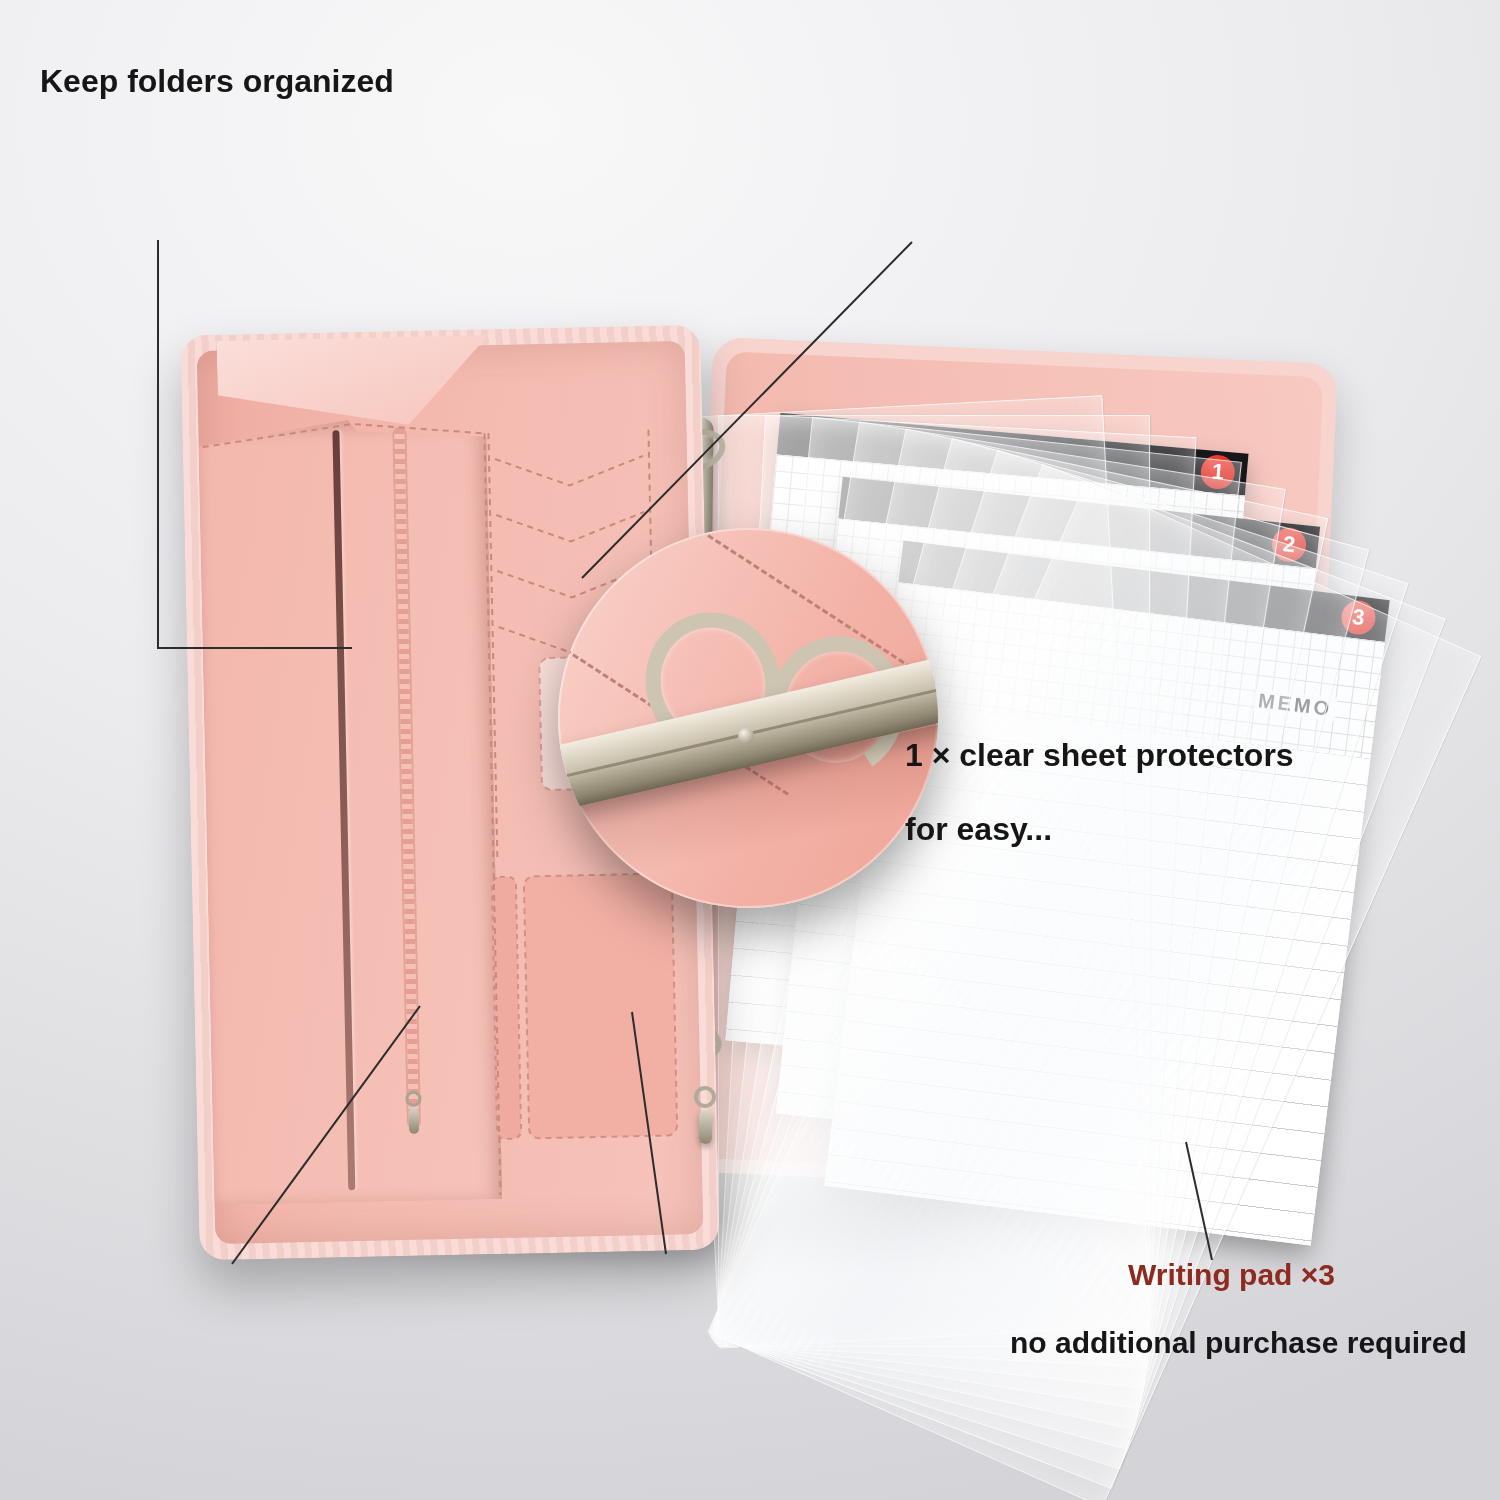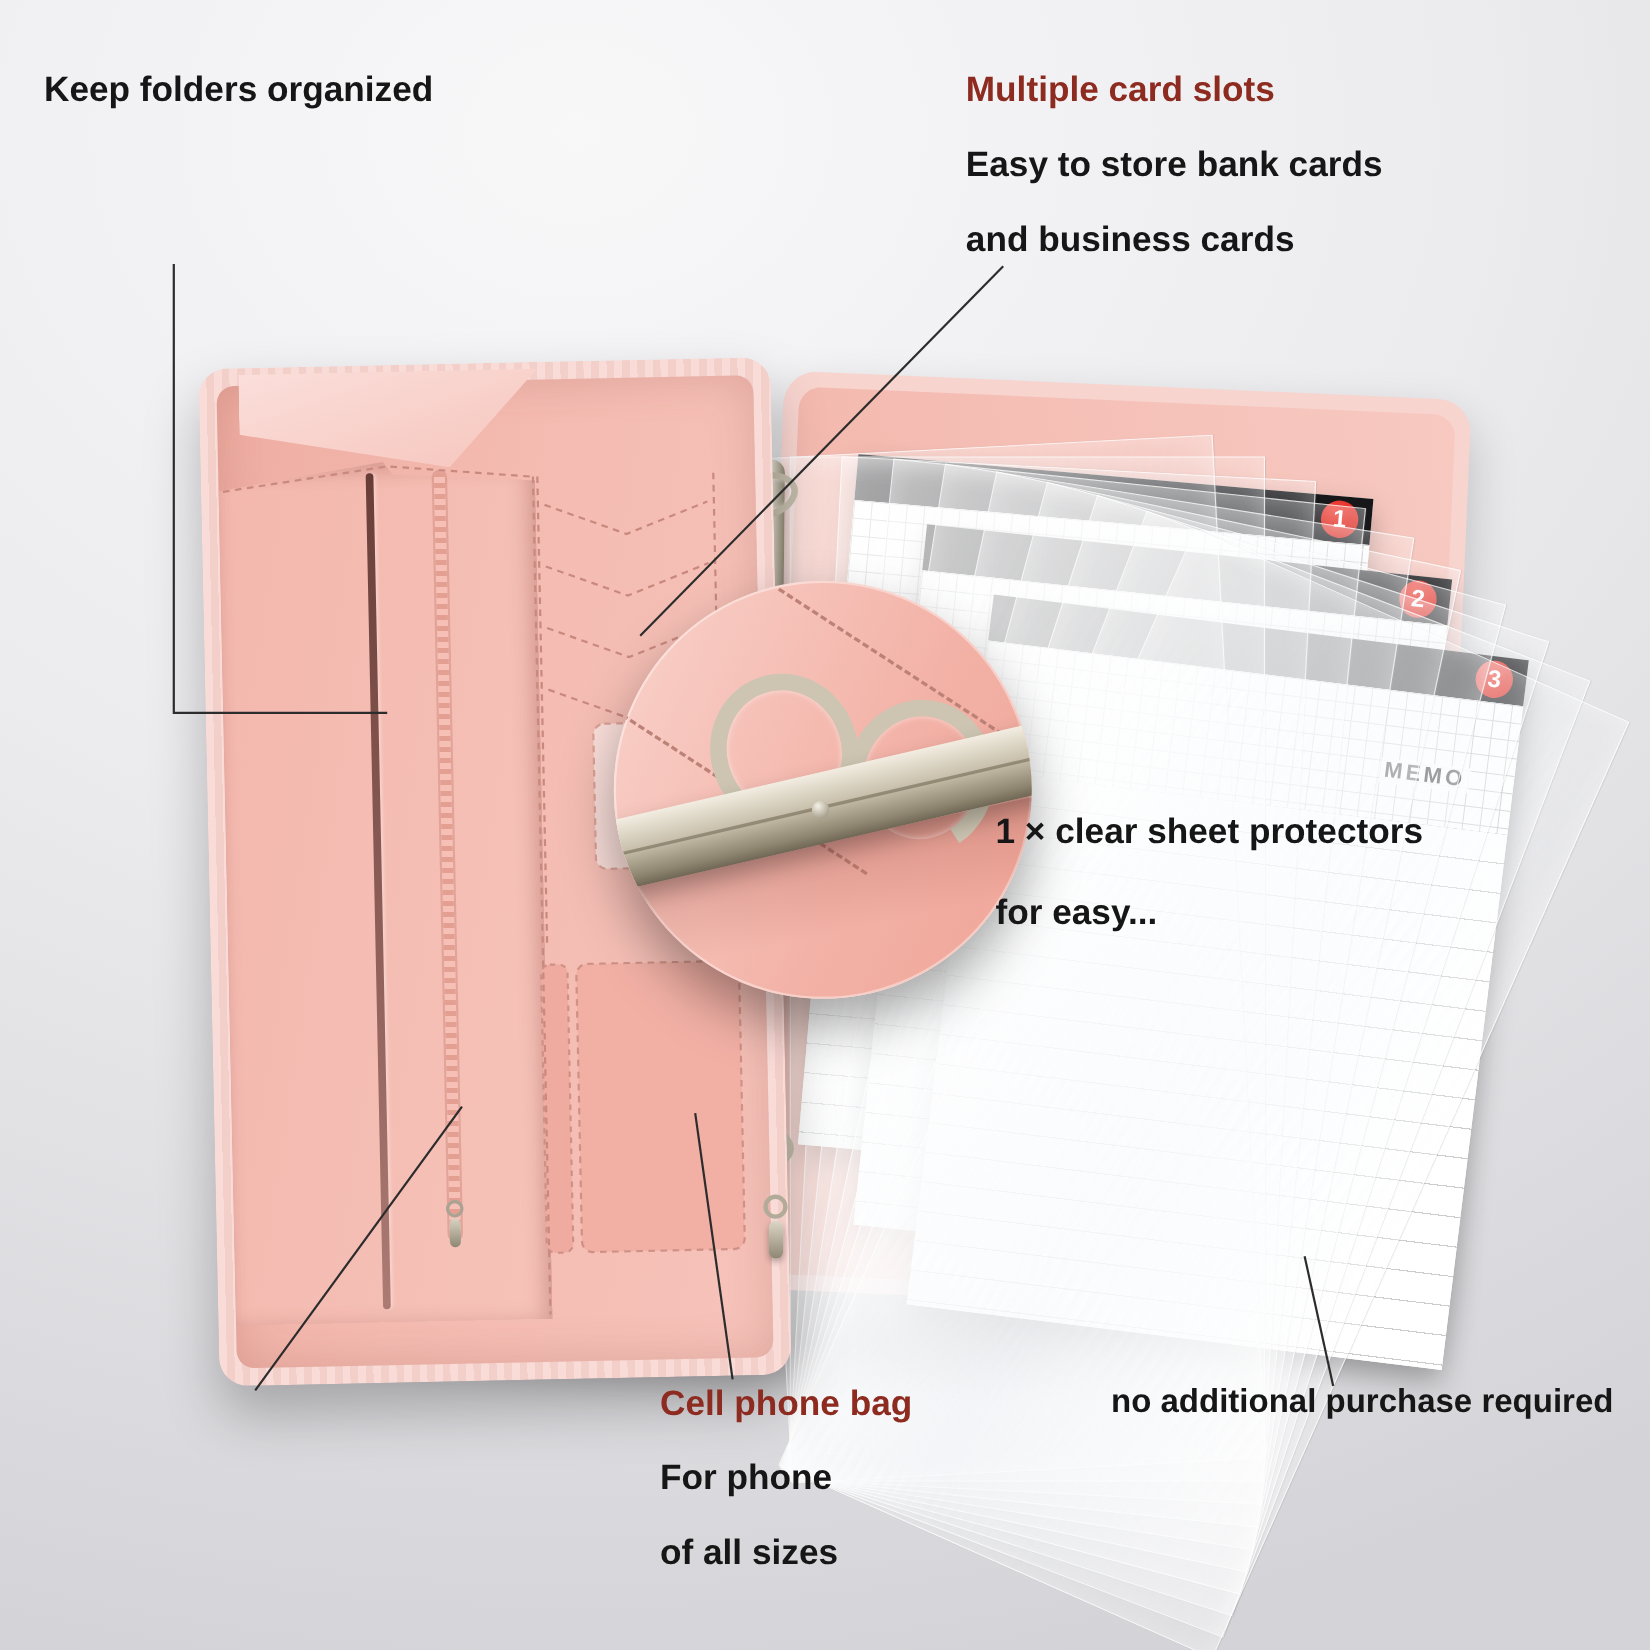--- a/index.html
+++ b/index.html
@@ -235,35 +235,26 @@
     <path d="M912 242 L582 578"></path>
     <path d="M232 1264 L420 1006"></path>
     <path d="M666 1254 L632 1012"></path>
     <path d="M1212 1260 L1186 1142"></path>
   </svg>
 
   <div class="note" id="note-pad">
     <div class="l">Keep folders organized</div>
   </div>
 
-  <div class="note" id="note-cards">
-    <div class="t">Multiple card slots</div>
-    <div class="l">Easy to store bank cards</div>
-    <div class="l">and business cards</div>
-  </div>
 
   <div class="note" id="note-sheets">
     <div class="l">1 × clear sheet protectors</div>
     <div class="l">for easy...</div>
   </div>
 
 
-  <div class="note" id="note-phone">
-    <div class="t">Cell phone bag</div>
-    <div class="l">For phone</div>
-    <div class="l">of all sizes</div>
-  </div>
 
   <div class="note" id="note-writing">
+    <div class="t">Writing pad ×3</div>
     <div class="l">no additional purchase required</div>
   </div>
 
 </div>
 
 </body></html>

